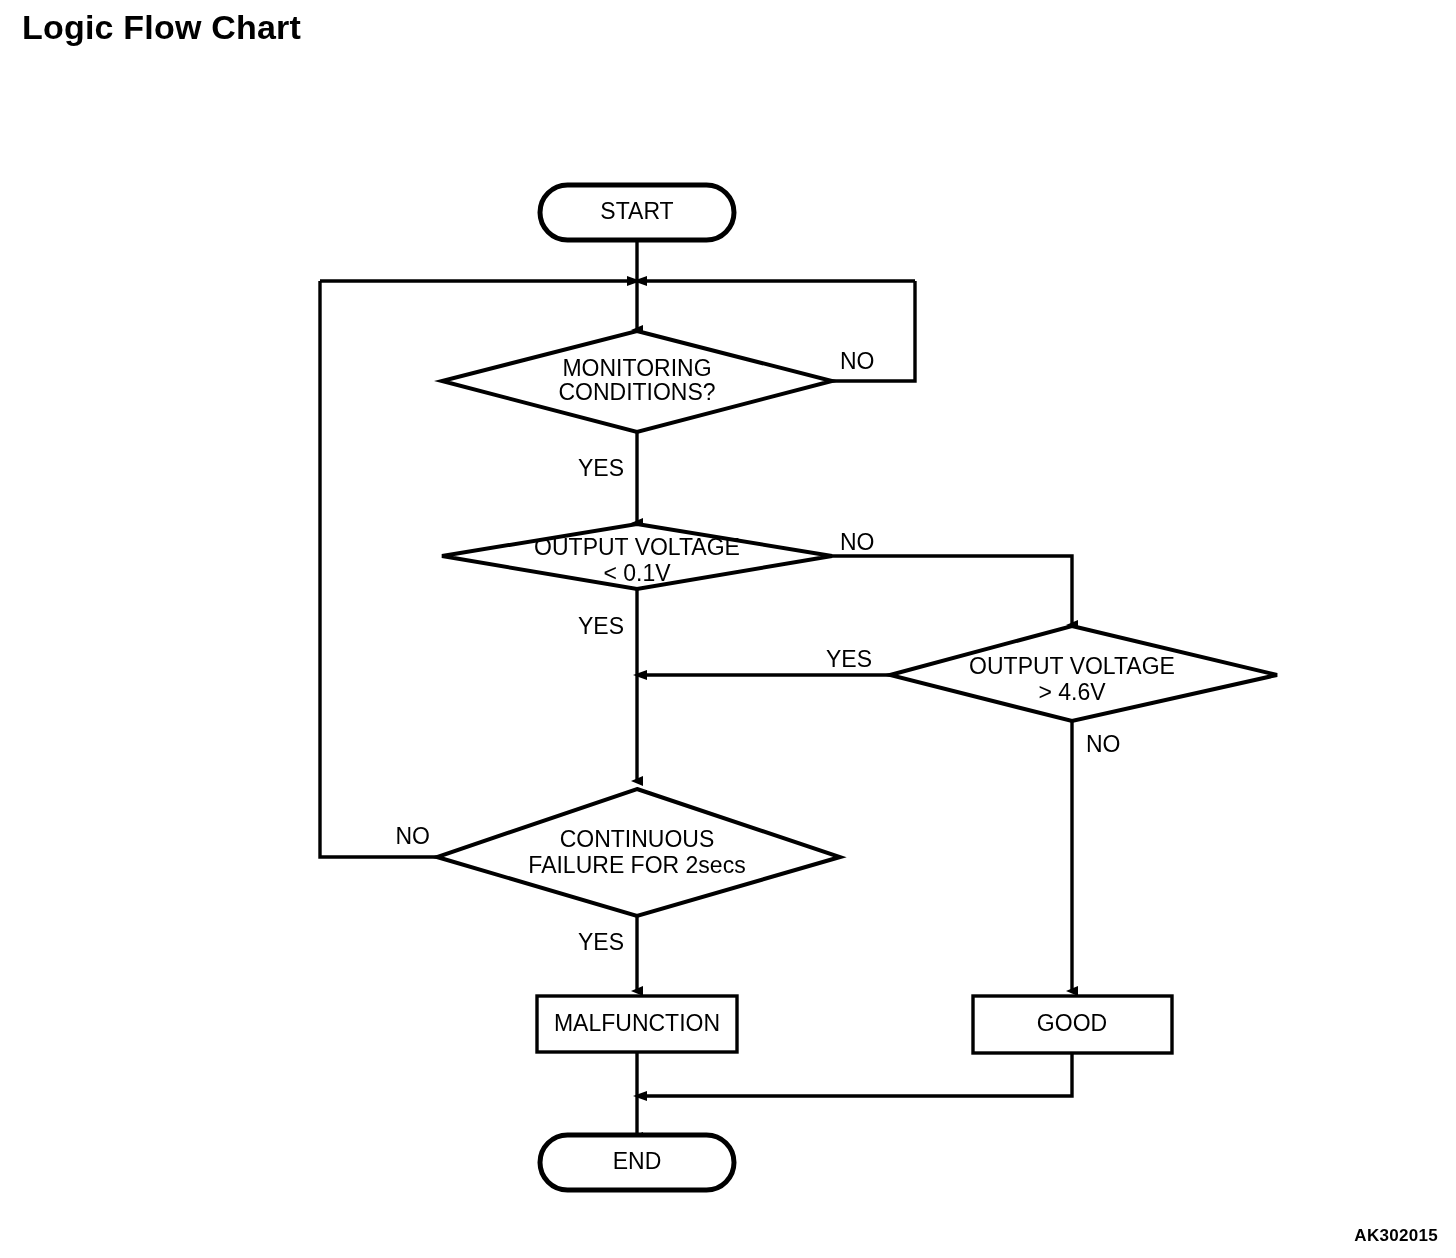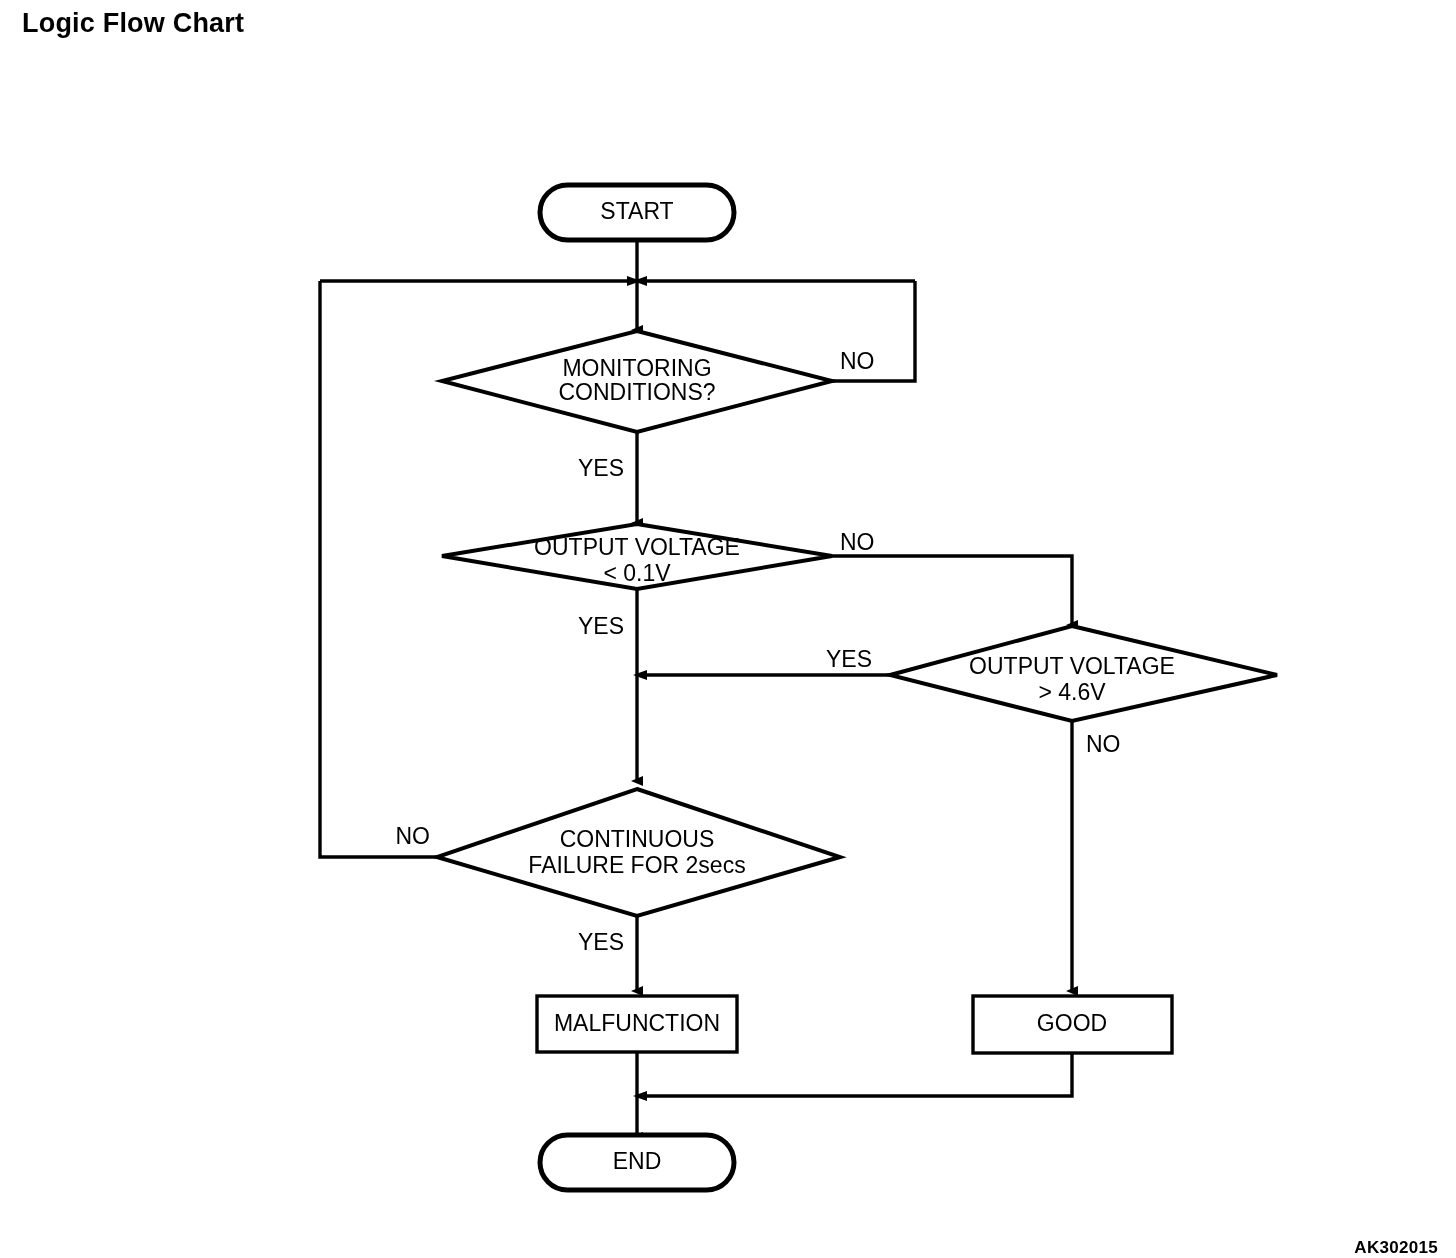--- a/index.html
+++ b/index.html
@@ -12,29 +12,29 @@
     height: 1258px;
     position: relative;
     font-family: "Liberation Sans", sans-serif;
     color: #000000;
     overflow: hidden;
   }
   #page-title {
     position: absolute;
     left: 22px;
     top: 8px;
-    font-size: 27px;
+    font-size: 34px;
     font-weight: bold;
     letter-spacing: 0.2px;
     color: #000000;
   }
   #corner-code {
     position: absolute;
     right: 18px;
-    bottom: 0;
+    bottom: 12px;
     font-size: 17px;
     font-weight: bold;
     letter-spacing: 0.3px;
     color: #000000;
   }
   #flow-svg {
     position: absolute;
     left: 0;
     top: 0;
   }

